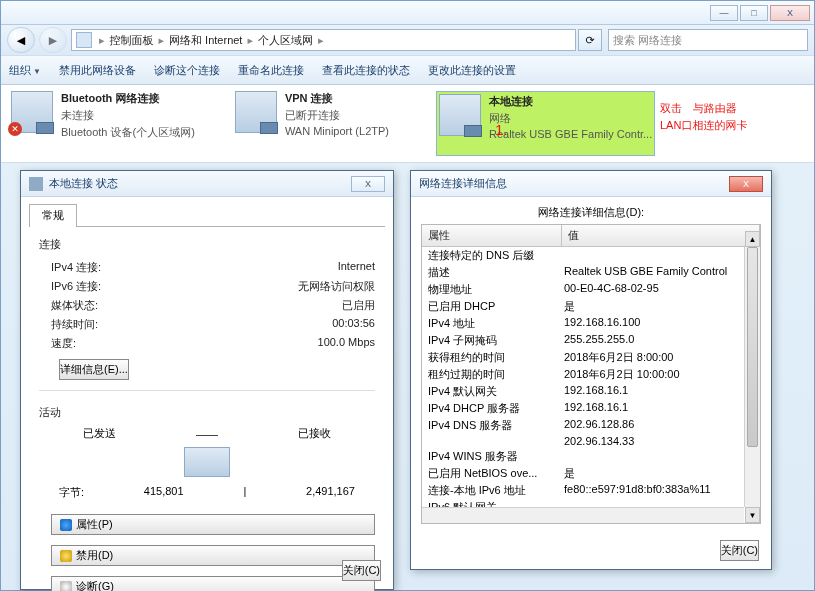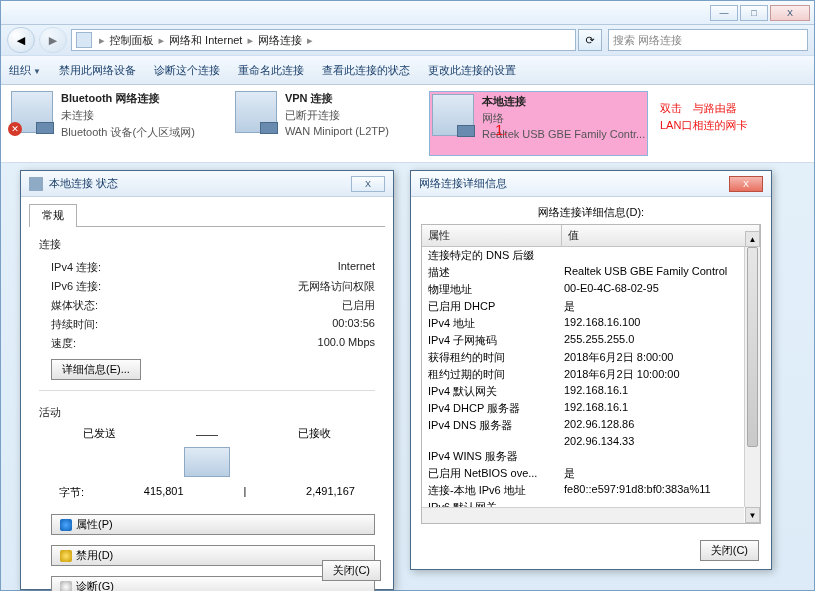--- a/index.html
+++ b/index.html
@@ -24,40 +24,40 @@
 .toolbar .tarrow{font-size:8px;margin-left:2px;color:#3a5a7a;}
 
 .items{height:78px;background:#fff;border-bottom:1px solid #d0dce8;display:flex;padding:6px 10px;gap:40px;}
 .conn{display:flex;gap:8px;}
 .conn .cicon{width:42px;height:42px;background:linear-gradient(#dfeaf5,#b9cee3);border:1px solid #8faac4;position:relative;}
 .conn .cicon::after{content:"";position:absolute;bottom:-2px;right:-2px;width:16px;height:10px;background:#6a8bb0;border:1px solid #4a6a8a;}
 .conn .ctext{display:flex;flex-direction:column;gap:2px;}
 .conn .ctitle{font-weight:bold;color:#222;}
 .conn .csub{color:#555;}
 .conn .xmark{position:absolute;left:-4px;bottom:-4px;width:14px;height:14px;background:#d43a2a;border-radius:50%;color:#fff;font-size:9px;display:flex;align-items:center;justify-content:center;}
-.conn.selected{background:#f9a8d4;border:1px solid #8cb3da;padding:2px;}
+.conn.selected{background:#bef264;border:1px solid #8cb3da;padding:2px;margin-left:7px;}
 
 .anno{position:absolute;color:#e11;font-size:13px;pointer-events:none;line-height:1.3;}
 .anno.num{font-size:15px;}
 .redbox{position:absolute;border:2px solid #e11;pointer-events:none;}
 
 .dlg{position:absolute;background:#fff;border:1px solid #4a6a8a;box-shadow:2px 2px 8px rgba(0,0,0,0.25);}
 .dlg .dtitle{height:26px;background:linear-gradient(#f6fafe,#e1ecf7);border-bottom:1px solid #c3d4e4;display:flex;align-items:center;padding:0 8px;color:#1a3f6b;}
 .dlg .dtitle .dicon{width:14px;height:14px;background:#8faac4;margin-right:6px;}
 .dlg .dclose{margin-left:auto;width:34px;height:16px;border:1px solid #9fb9d4;background:linear-gradient(#fafdff,#e1edf8);display:flex;align-items:center;justify-content:center;font-size:9px;color:#3a5a7a;cursor:pointer;}
 .dlg1{left:20px;top:170px;width:374px;height:420px;}
 .tab{height:24px;display:flex;border-bottom:1px solid #b0b0b0;margin:6px 8px 0 8px;}
 .tab .tb{padding:3px 12px;border:1px solid #b0b0b0;border-bottom:none;background:#fff;position:relative;top:1px;}
 .dbody{padding:10px 18px;}
 .sect{color:#222;margin-bottom:6px;}
 .kvrow{display:flex;justify-content:space-between;padding:2px 0 2px 12px;font-family:"SimSun";}
 .kvrow .k{color:#222;text-align:right;}
 .kvrow .v{color:#222;}
 .btnline{margin:6px 0 10px 12px;}
-.winbutton{display:inline-block;padding:2px 10px;border:1px solid #888;background:linear-gradient(#fdfdfd,#e3e3e3);cursor:pointer;}
+.winbutton{display:inline-block;padding:2px 0;border:1px solid #888;background:linear-gradient(#fdfdfd,#e3e3e3);cursor:pointer;margin-left:8px;}
 .detailbtns{display:flex;gap:10px;margin:14px 0 0 12px;flex-direction:column;}
 .ibtn{display:inline-flex;align-items:center;gap:4px;padding:2px 8px;border:1px solid #888;background:linear-gradient(#fdfdfd,#e3e3e3);cursor:pointer;}
 .shield{width:12px;height:12px;border-radius:2px;}
 .shield.b{background:radial-gradient(circle,#4da6ff,#0a5fb4);}
 .shield.y{background:radial-gradient(circle,#ffe066,#c99a00);}
 .shield.w{background:radial-gradient(circle,#fff,#aaa);}
 .actsect{margin-top:14px;}
 .actrow{display:flex;align-items:center;justify-content:center;gap:80px;margin:6px 0;}
 .acticon{width:46px;height:30px;background:linear-gradient(#dfeaf5,#b9cee3);border:1px solid #8faac4;margin:0 10px;}
 .bytes{display:flex;justify-content:space-between;padding:0 20px;margin-top:8px;}
@@ -94,21 +94,21 @@
   <div class="addrrow">
     <div class="navback">◀</div>
     <div class="navback" style="opacity:.5">▶</div>
     <div class="crumb">
       <div class="crumbicon"></div>
       <span class="sep">▸</span>
       <span>控制面板</span>
       <span class="sep">▸</span>
       <span>网络和 Internet</span>
       <span class="sep">▸</span>
-      <span>网络连接</span>
+      <span>个人区域网</span>
       <span class="sep">▸</span>
     </div>
     <div class="refbtn">⟳</div>
     <div class="searchbox">
         <span>搜索 网络连接</span>
       </div>
   </div>
 
   <div class="toolbar">
     <span class="tbtn"><span>组织</span><span class="tarrow">▼</span></span>

